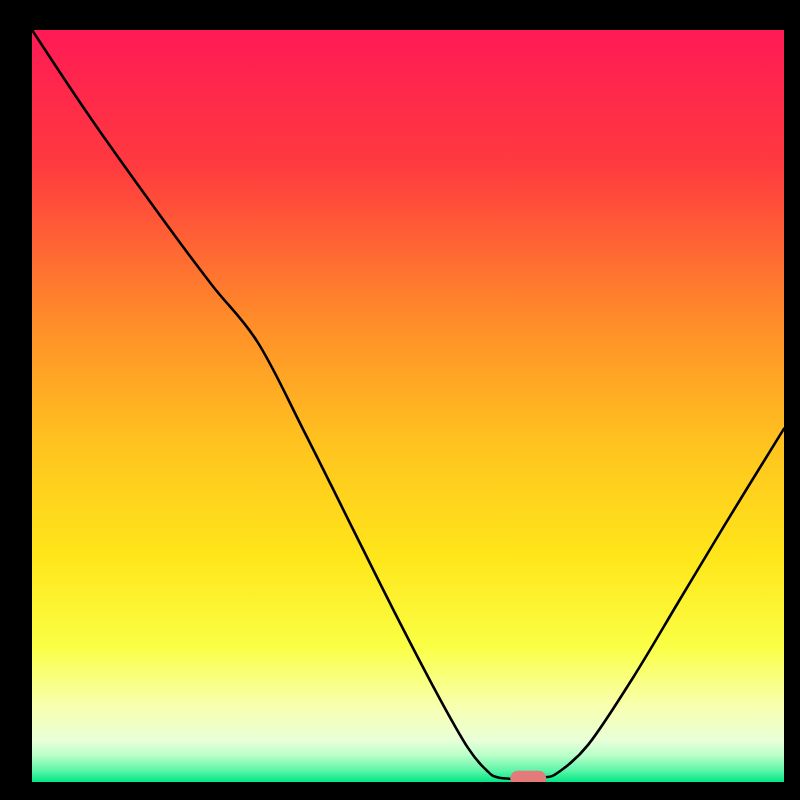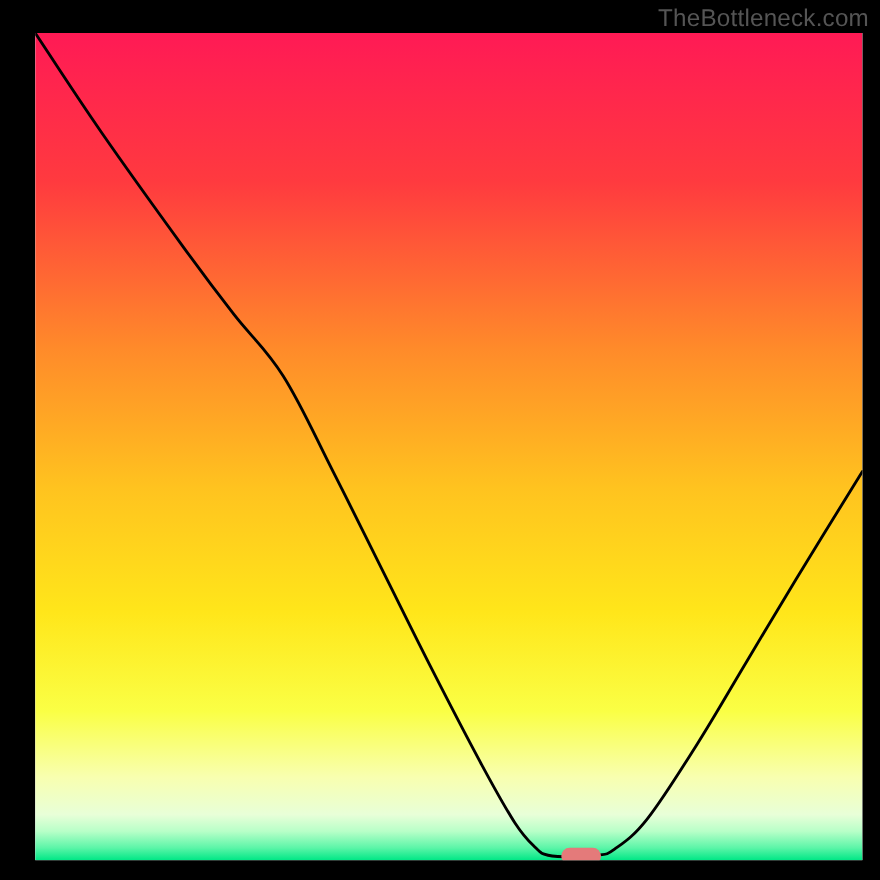--- a/index.html
+++ b/index.html
@@ -31,21 +31,20 @@
     background: #fff;
   }
   .plot-svg {
     display: block;
   }
 </style>
 </head>
 <body>
 
 <div class="frame">
-  <div class="watermark">TheBottleneck.com</div>
   <div class="plot-area" id="plot-area" style="left: 32px; top: 30px; width: 752px; height: 752px;">
       <svg width="752" height="752" viewBox="0 0 752 752" class="plot-svg">
         <defs>
           <linearGradient id="bg-grad" x1="0" y1="0" x2="0" y2="1">
             <stop offset="0%" stop-color="#ff1a55"></stop>
             <stop offset="18%" stop-color="#ff3a3f"></stop>
             <stop offset="38%" stop-color="#ff8a2a"></stop>
             <stop offset="55.00000000000001%" stop-color="#ffc31f"></stop>
             <stop offset="70%" stop-color="#ffe61a"></stop>
             <stop offset="82%" stop-color="#faff45"></stop>

